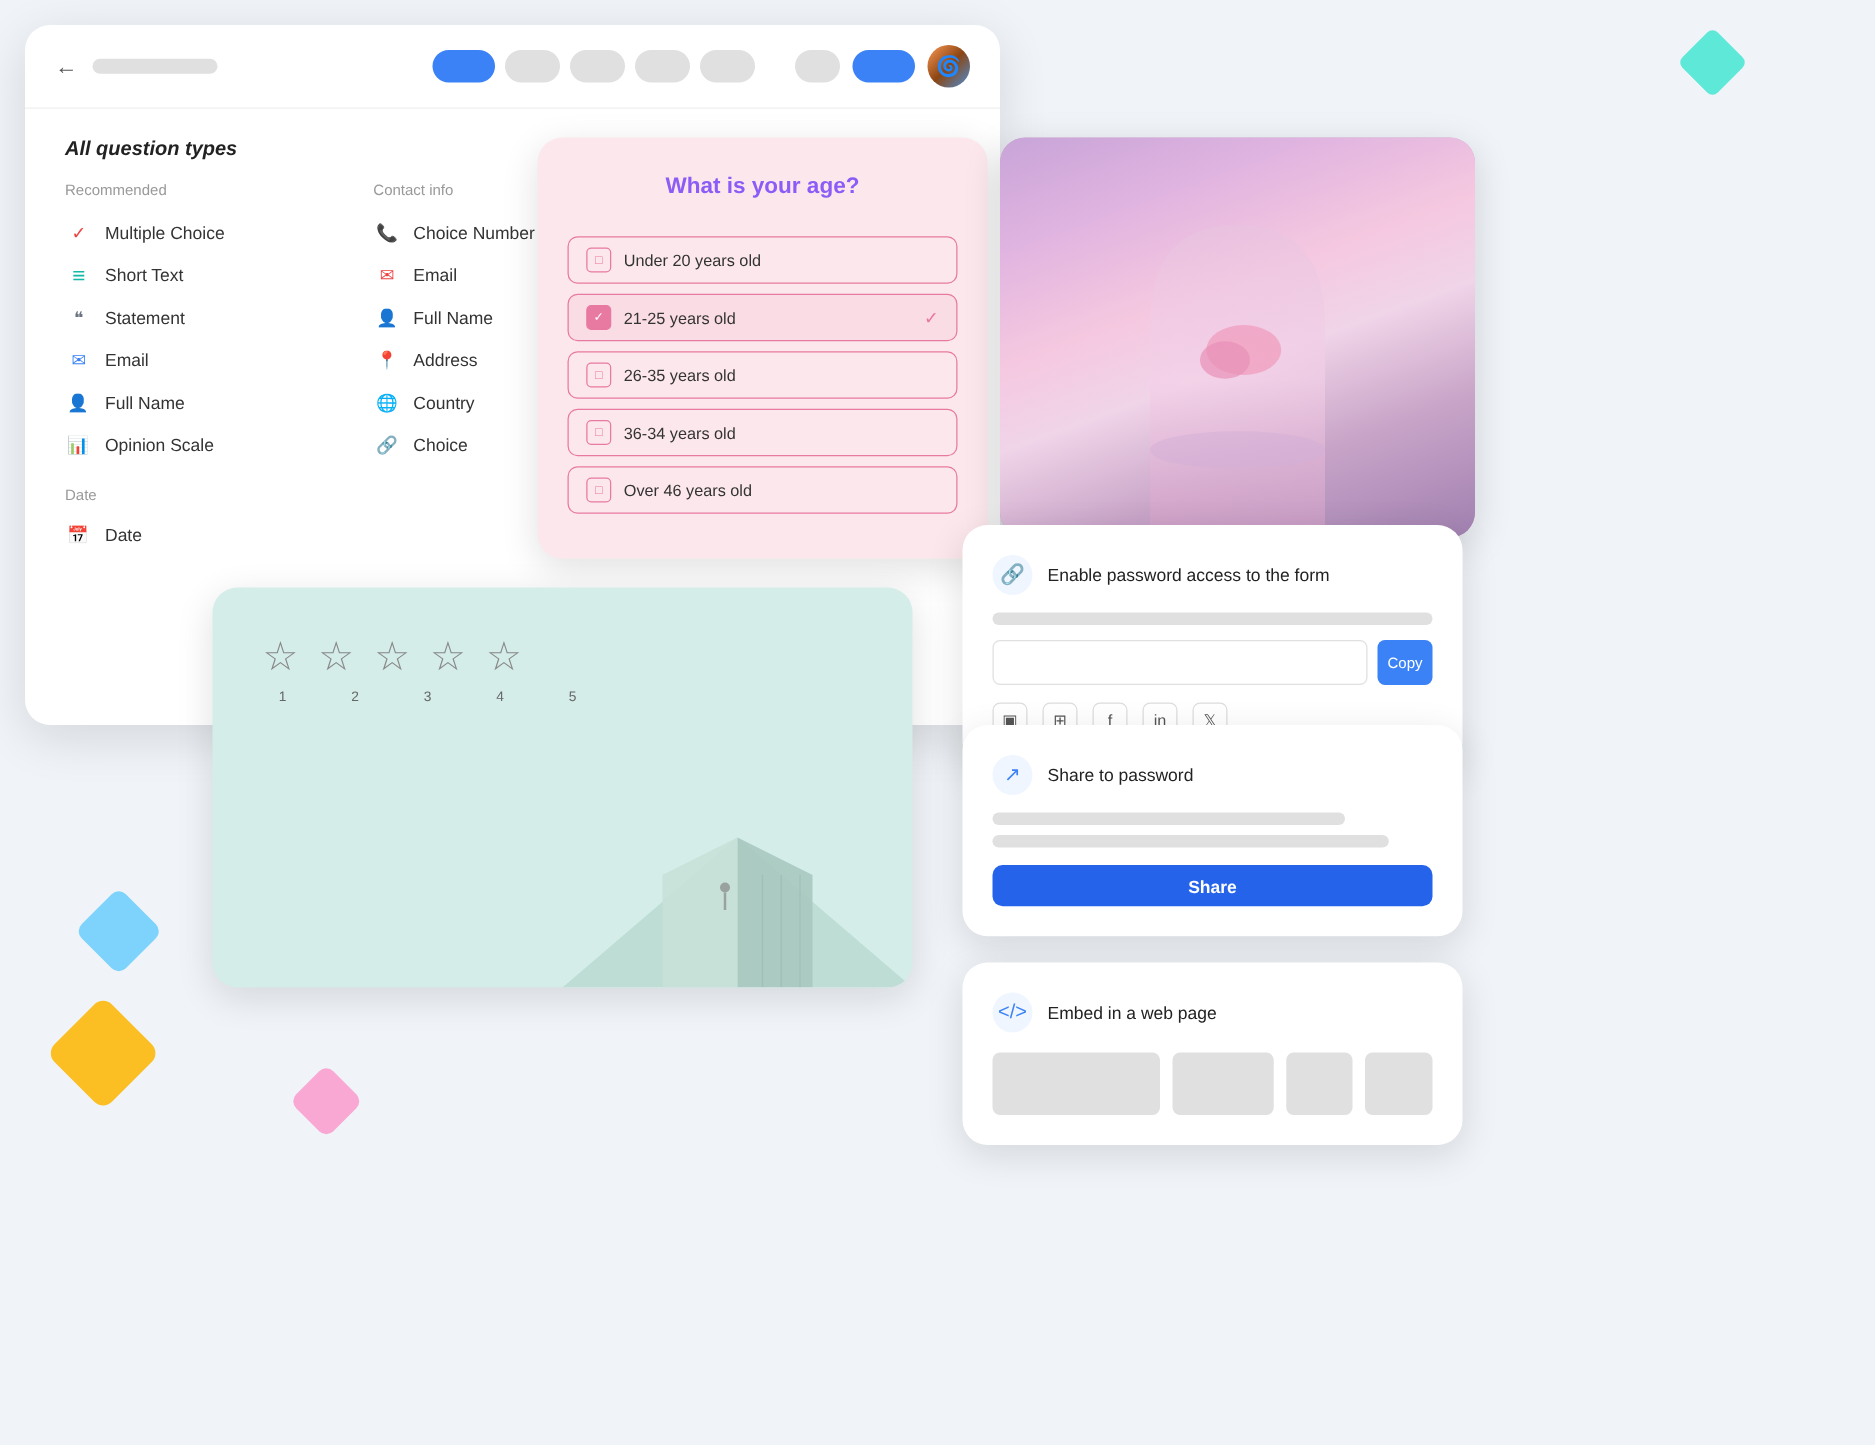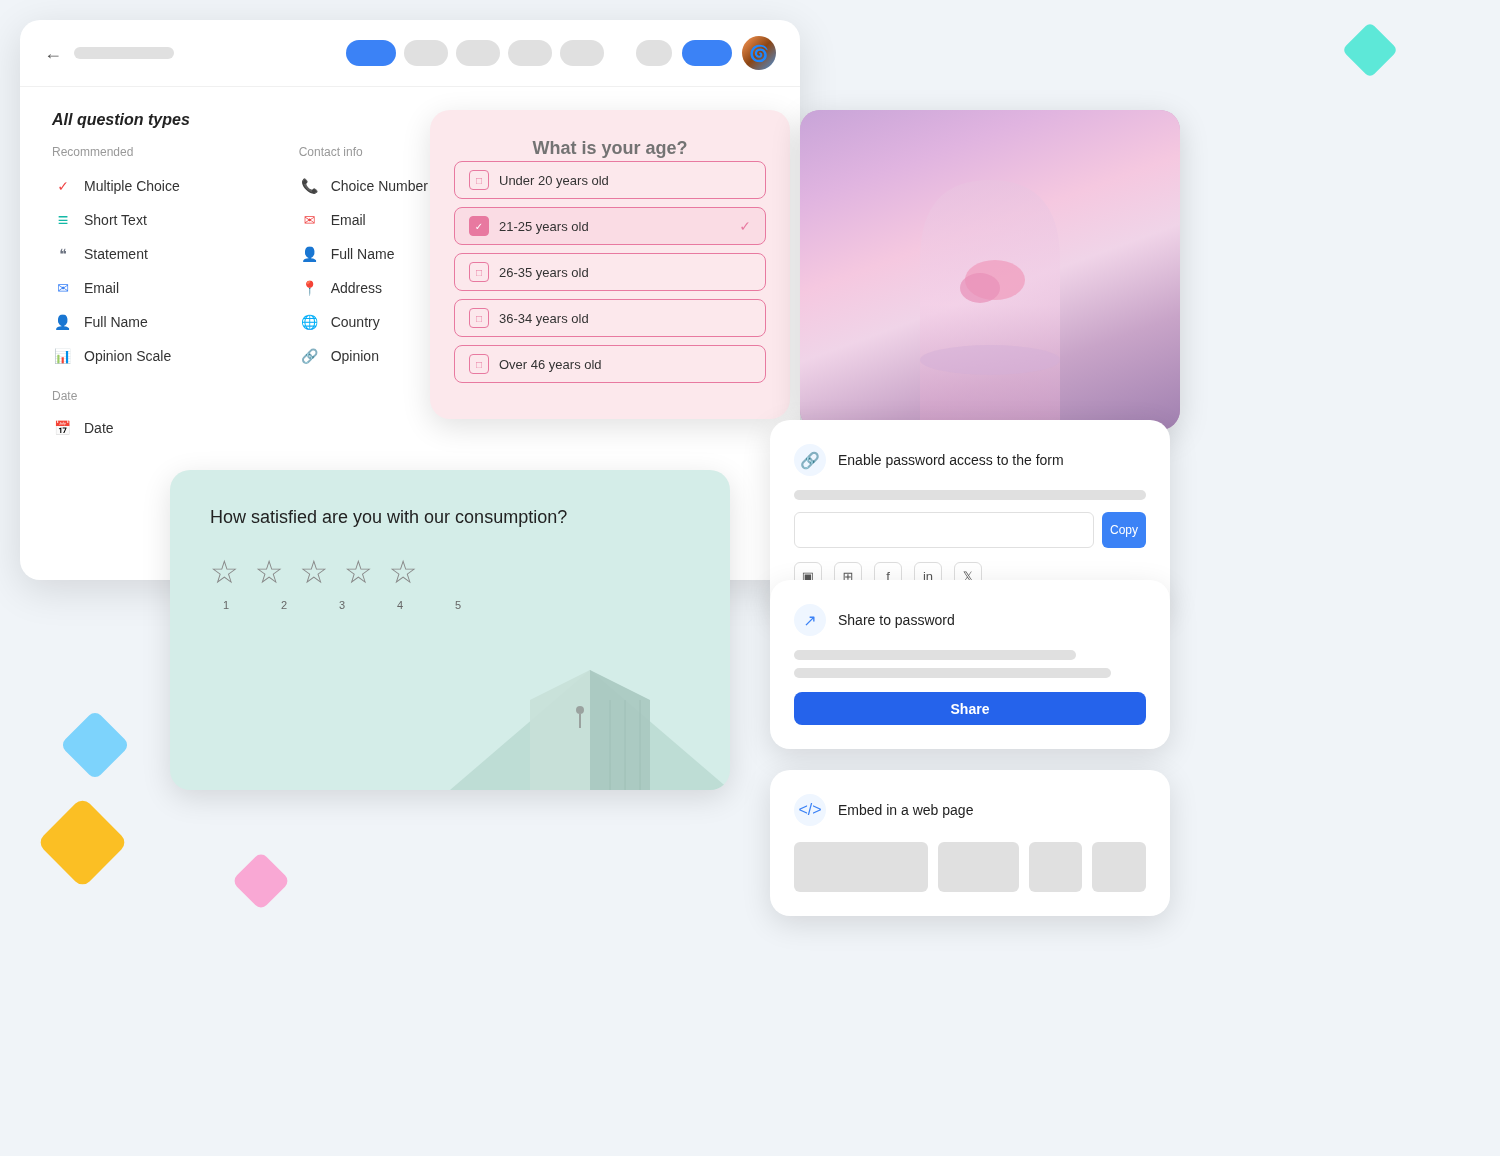--- a/index.html
+++ b/index.html
@@ -165,23 +165,23 @@
       width: 360px;
       background: #fce8ec;
       border-radius: 20px;
       padding: 28px 24px;
       box-shadow: 0 8px 30px rgba(0,0,0,0.12);
     }
 
     .age-card-title {
       font-size: 18px;
       font-weight: 600;
-      color: #737373;
+      color: #8b5cf6;
       text-align: center;
-      margin-bottom: 2px;
+      margin-bottom: 30px;
     }
 
     .age-option {
       border: 1.5px solid #e879a0;
       border-radius: 8px;
       padding: 8px 14px;
       margin-bottom: 8px;
       display: flex;
       align-items: center;
       gap: 10px;
@@ -587,21 +587,21 @@
         <div class="question-item">
           <div class="q-icon" style="color:#3b82f6">📍</div>
           <span class="q-label">Address</span>
         </div>
         <div class="question-item">
           <div class="q-icon" style="color:#14b8a6">🌐</div>
           <span class="q-label">Country</span>
         </div>
         <div class="question-item">
           <div class="q-icon" style="color:#14b8a6">🔗</div>
-          <span class="q-label">Opinion</span>
+          <span class="q-label">Choice</span>
         </div>
       </div>
 
       <div>
         <div class="column-header">Choices</div>
         <div class="question-item">
           <div class="q-icon" style="color:#ef4444">✓</div>
           <span class="q-label">M...</span>
         </div>
         <div class="question-item">
@@ -668,21 +668,20 @@
       <ellipse cx="100" cy="200" rx="70" ry="15" fill="#d4b0d8" opacity="0.5"></ellipse>
 
       <ellipse cx="105" cy="120" rx="30" ry="20" fill="#f0a0c0" opacity="0.8"></ellipse>
       <ellipse cx="90" cy="128" rx="20" ry="15" fill="#e890b8" opacity="0.7"></ellipse>
     </svg>
   </div>
 </div>
 
 <div class="satisfaction-card">
   <div class="satisfaction-content">
-    <div class="satisfaction-title">How satisfied are you with our consumption?</div>
     <div class="stars-row">
       <span class="star">☆</span>
       <span class="star">☆</span>
       <span class="star">☆</span>
       <span class="star">☆</span>
       <span class="star">☆</span>
     </div>
     <div class="star-numbers">
       <span class="star-num">1</span>
       <span class="star-num">2</span>

